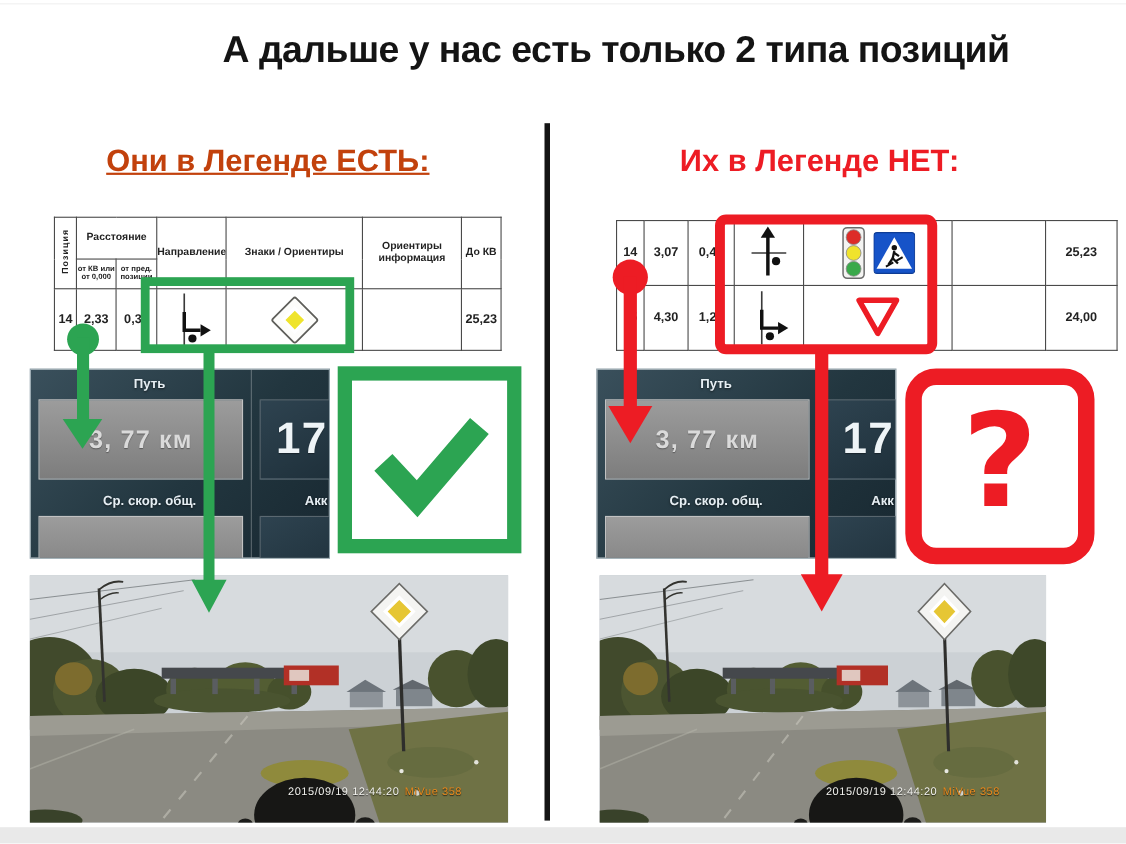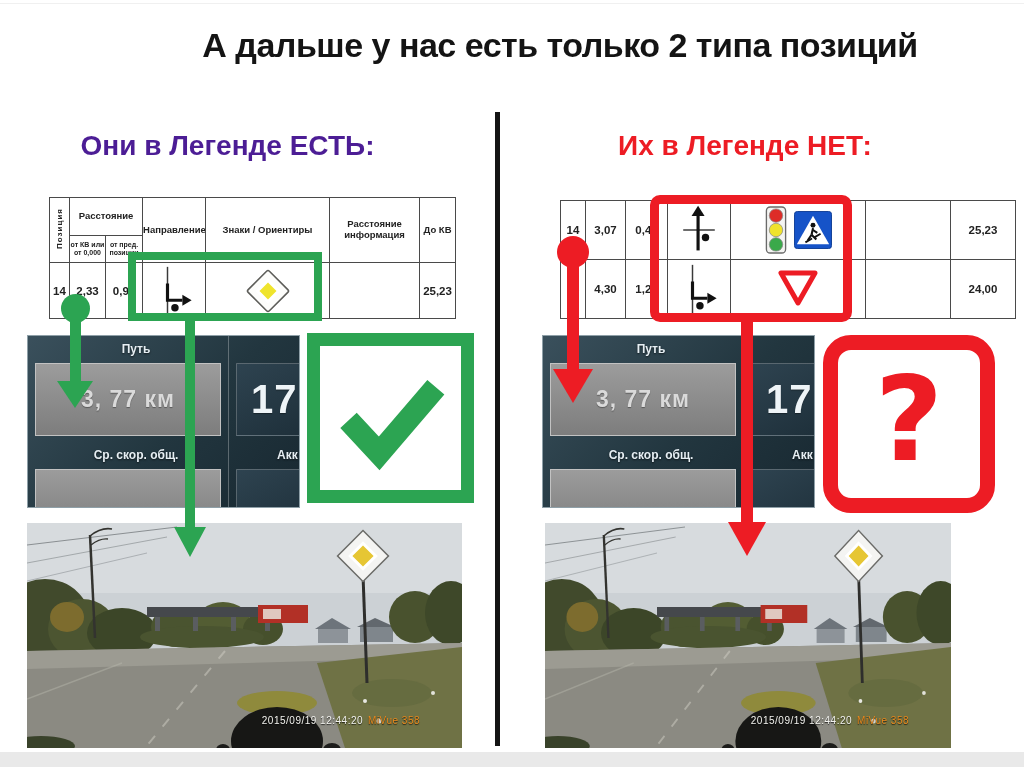--- a/index.html
+++ b/index.html
@@ -6,21 +6,21 @@
   .slide{position:relative;width:1024px;height:767px;background:#ffffff;overflow:hidden;
          font-family:"Liberation Sans",sans-serif;}
   .topline{position:absolute;left:0;top:3px;width:1024px;height:1px;background:#f0f0f0;}
   .bottomstrip{position:absolute;left:0;top:752px;width:1024px;height:15px;background:#e9e9e9;}
 
   .title{position:absolute;left:0;top:26px;width:1024px;text-align:center;
          font-size:34px;font-weight:bold;color:#141414;letter-spacing:-0.5px;padding-left:48px;}
   .divider{position:absolute;left:495px;top:112px;width:5px;height:634px;background:#141414;}
 
   .col-heading{position:absolute;top:130px;font-size:28px;font-weight:bold;text-align:center;}
-  .col-heading.green{left:0;width:455px;color:#4c1d95;}
+  .col-heading.green{left:16px;width:455px;color:#c2410c;text-decoration:underline;}
   .col-heading.red{left:517px;width:456px;color:#ed1c24;}
 
   
   table.legend{position:absolute;border-collapse:collapse;table-layout:fixed;background:#fff;margin-left:12px;}
   table.legend td,table.legend th{border:1px solid #4a4a4a;padding:0;text-align:center;
       vertical-align:middle;color:#222;font-weight:bold;overflow:hidden;}
   table.legend th{font-size:9.5px;line-height:1.15;}
   table.legend th.sub{font-size:7px;}
   table.legend td.num{font-size:11.5px;}
   .vtext{display:inline-block;writing-mode:vertical-rl;transform:rotate(180deg);
@@ -103,31 +103,31 @@
         <col style="width:124px">
         <col style="width:90px">
         <col style="width:36px">
       </colgroup>
     <tbody>
         <tr style="height:38px">
       <th rowspan="2"><span class="vtext">Позиция</span></th>
       <th colspan="2">Расстояние</th>
       <th rowspan="2">Направление</th>
       <th rowspan="2">Знаки / Ориентиры</th>
-      <th rowspan="2">Расстояние информация</th>
+      <th rowspan="2">Ориентиры информация</th>
       <th rowspan="2">До КВ</th>
     </tr>
     <tr style="height:27px">
       <th class="sub">от КВ или от 0,000</th>
       <th class="sub">от пред. позиции</th>
     </tr>
     <tr style="height:56px">
       <td class="num">14</td>
       <td class="num">2,33</td>
-      <td class="num">0,90</td>
+      <td class="num">0,34</td>
       <td>
         <div class="cellicons">
               <svg width="40" height="52" viewBox="0 0 40 56">
           <line x1="13" y1="2" x2="13" y2="54" stroke="#3a3a3a" stroke-width="1.6"></line>
           <path d="M13,20 V38 H29" stroke="#111" stroke-width="3.4" fill="none"></path>
           <polygon points="29,32 29,44 39,38" fill="#111"></polygon>
           <circle cx="21" cy="46" r="4" fill="#111"></circle>
         </svg>
             </div>
       </td>

